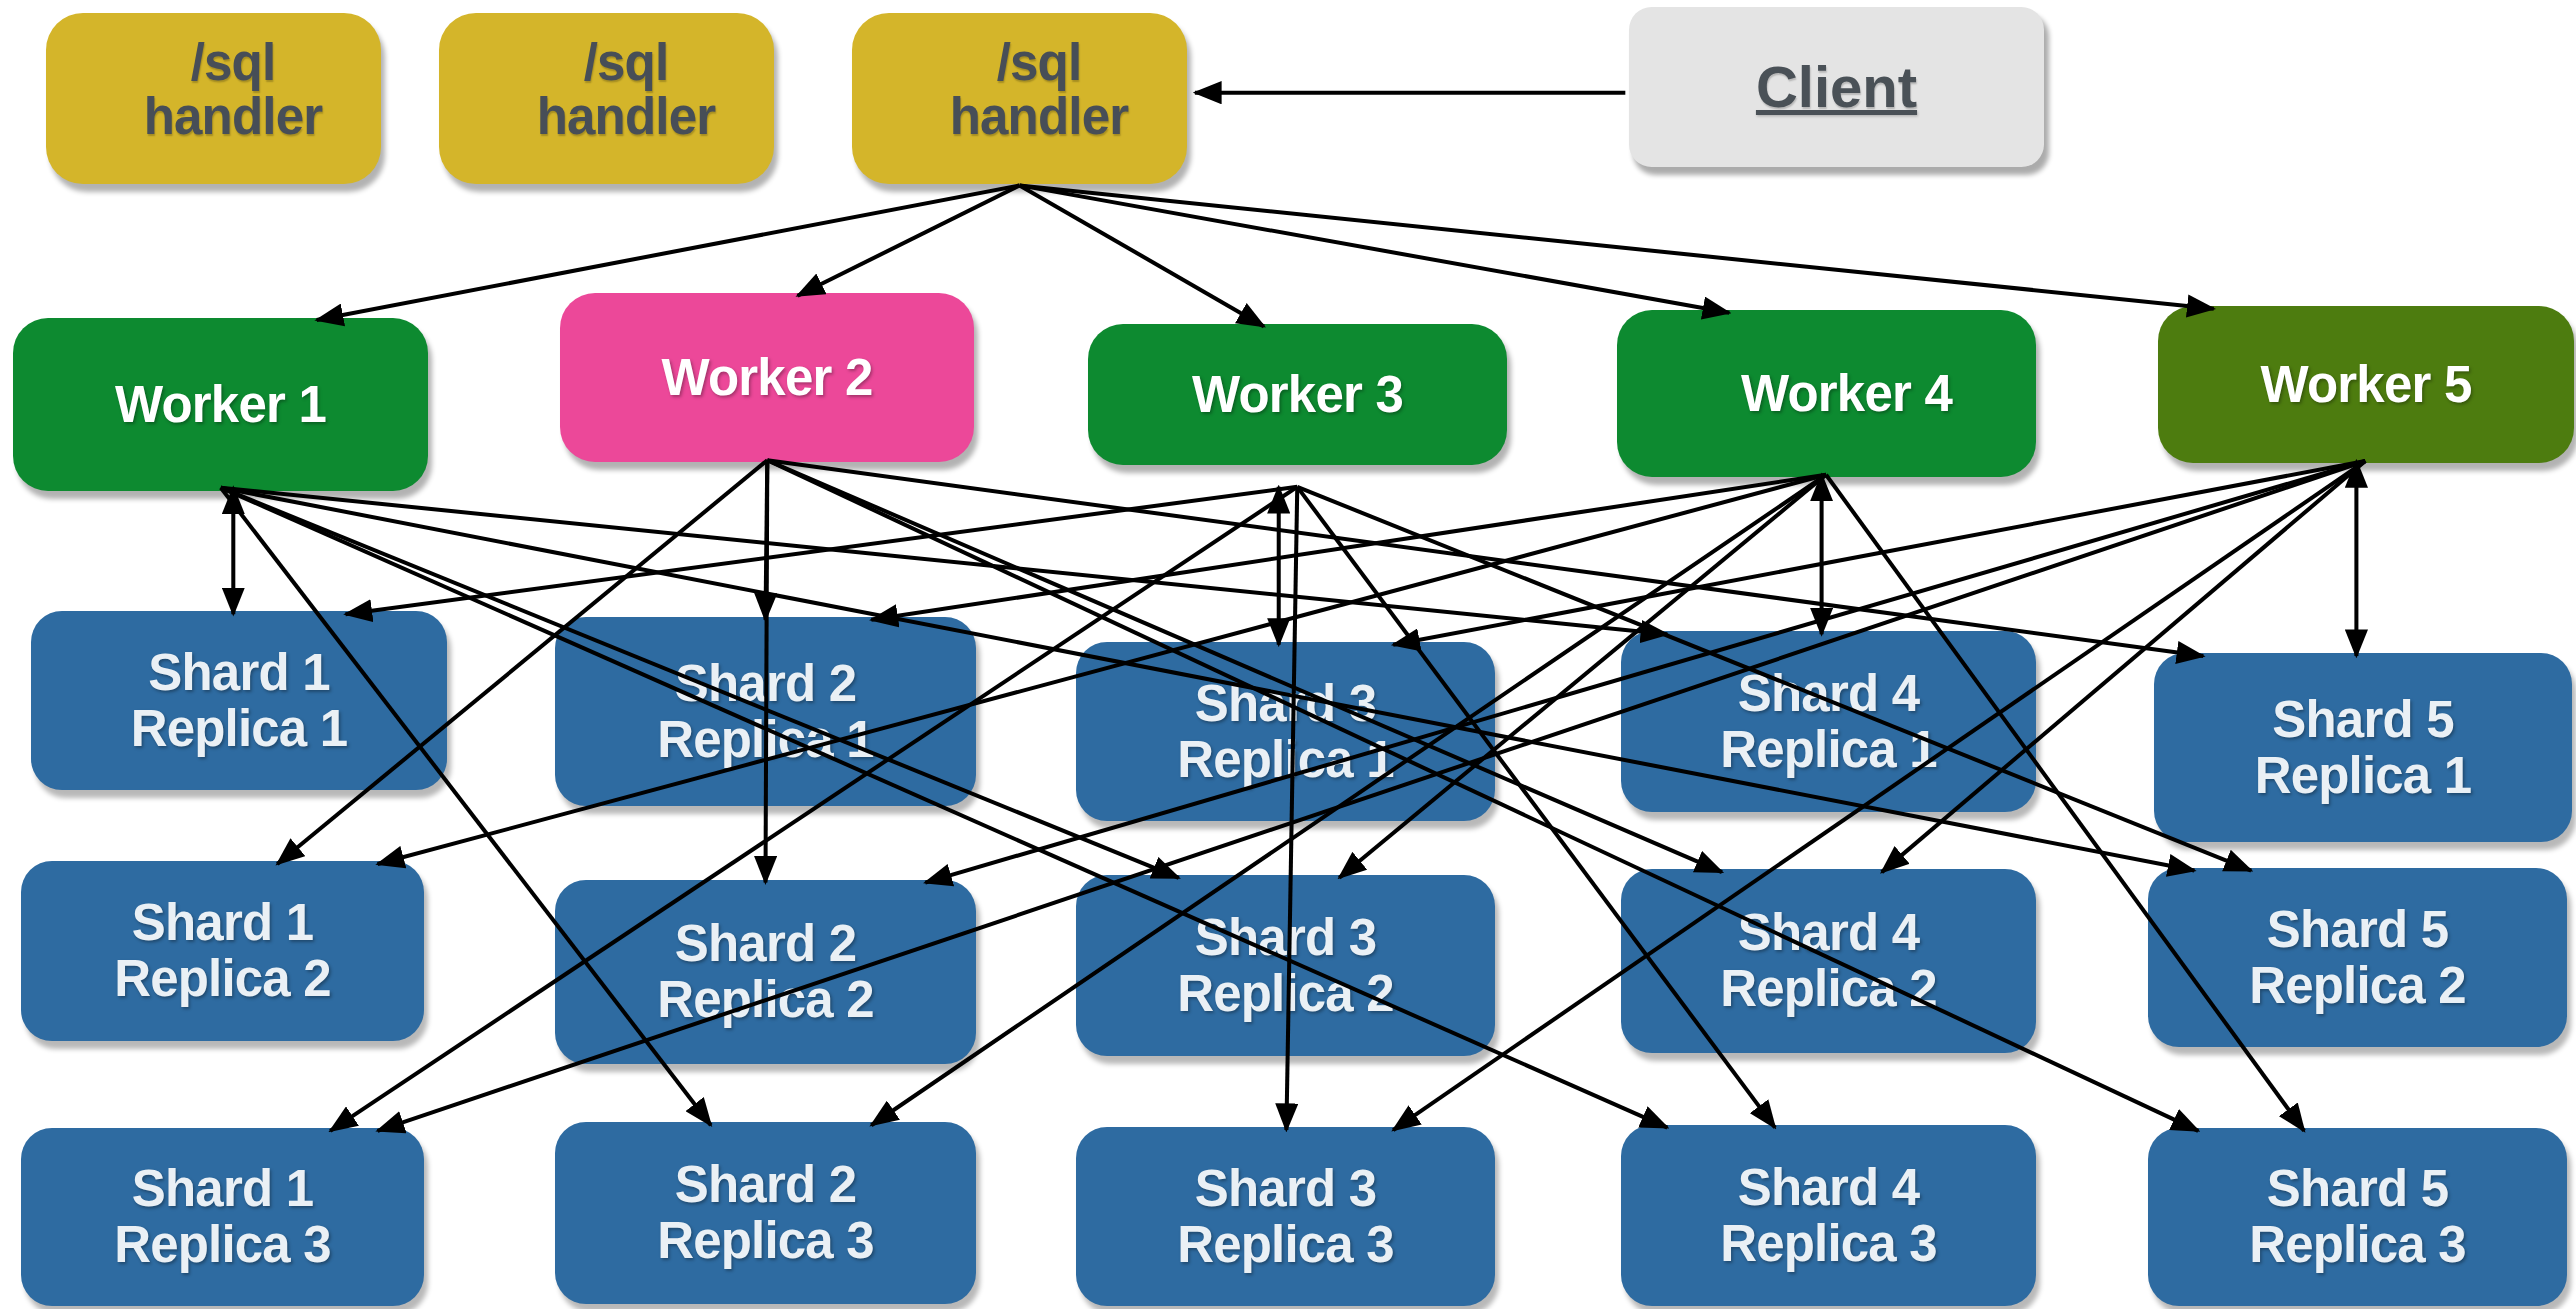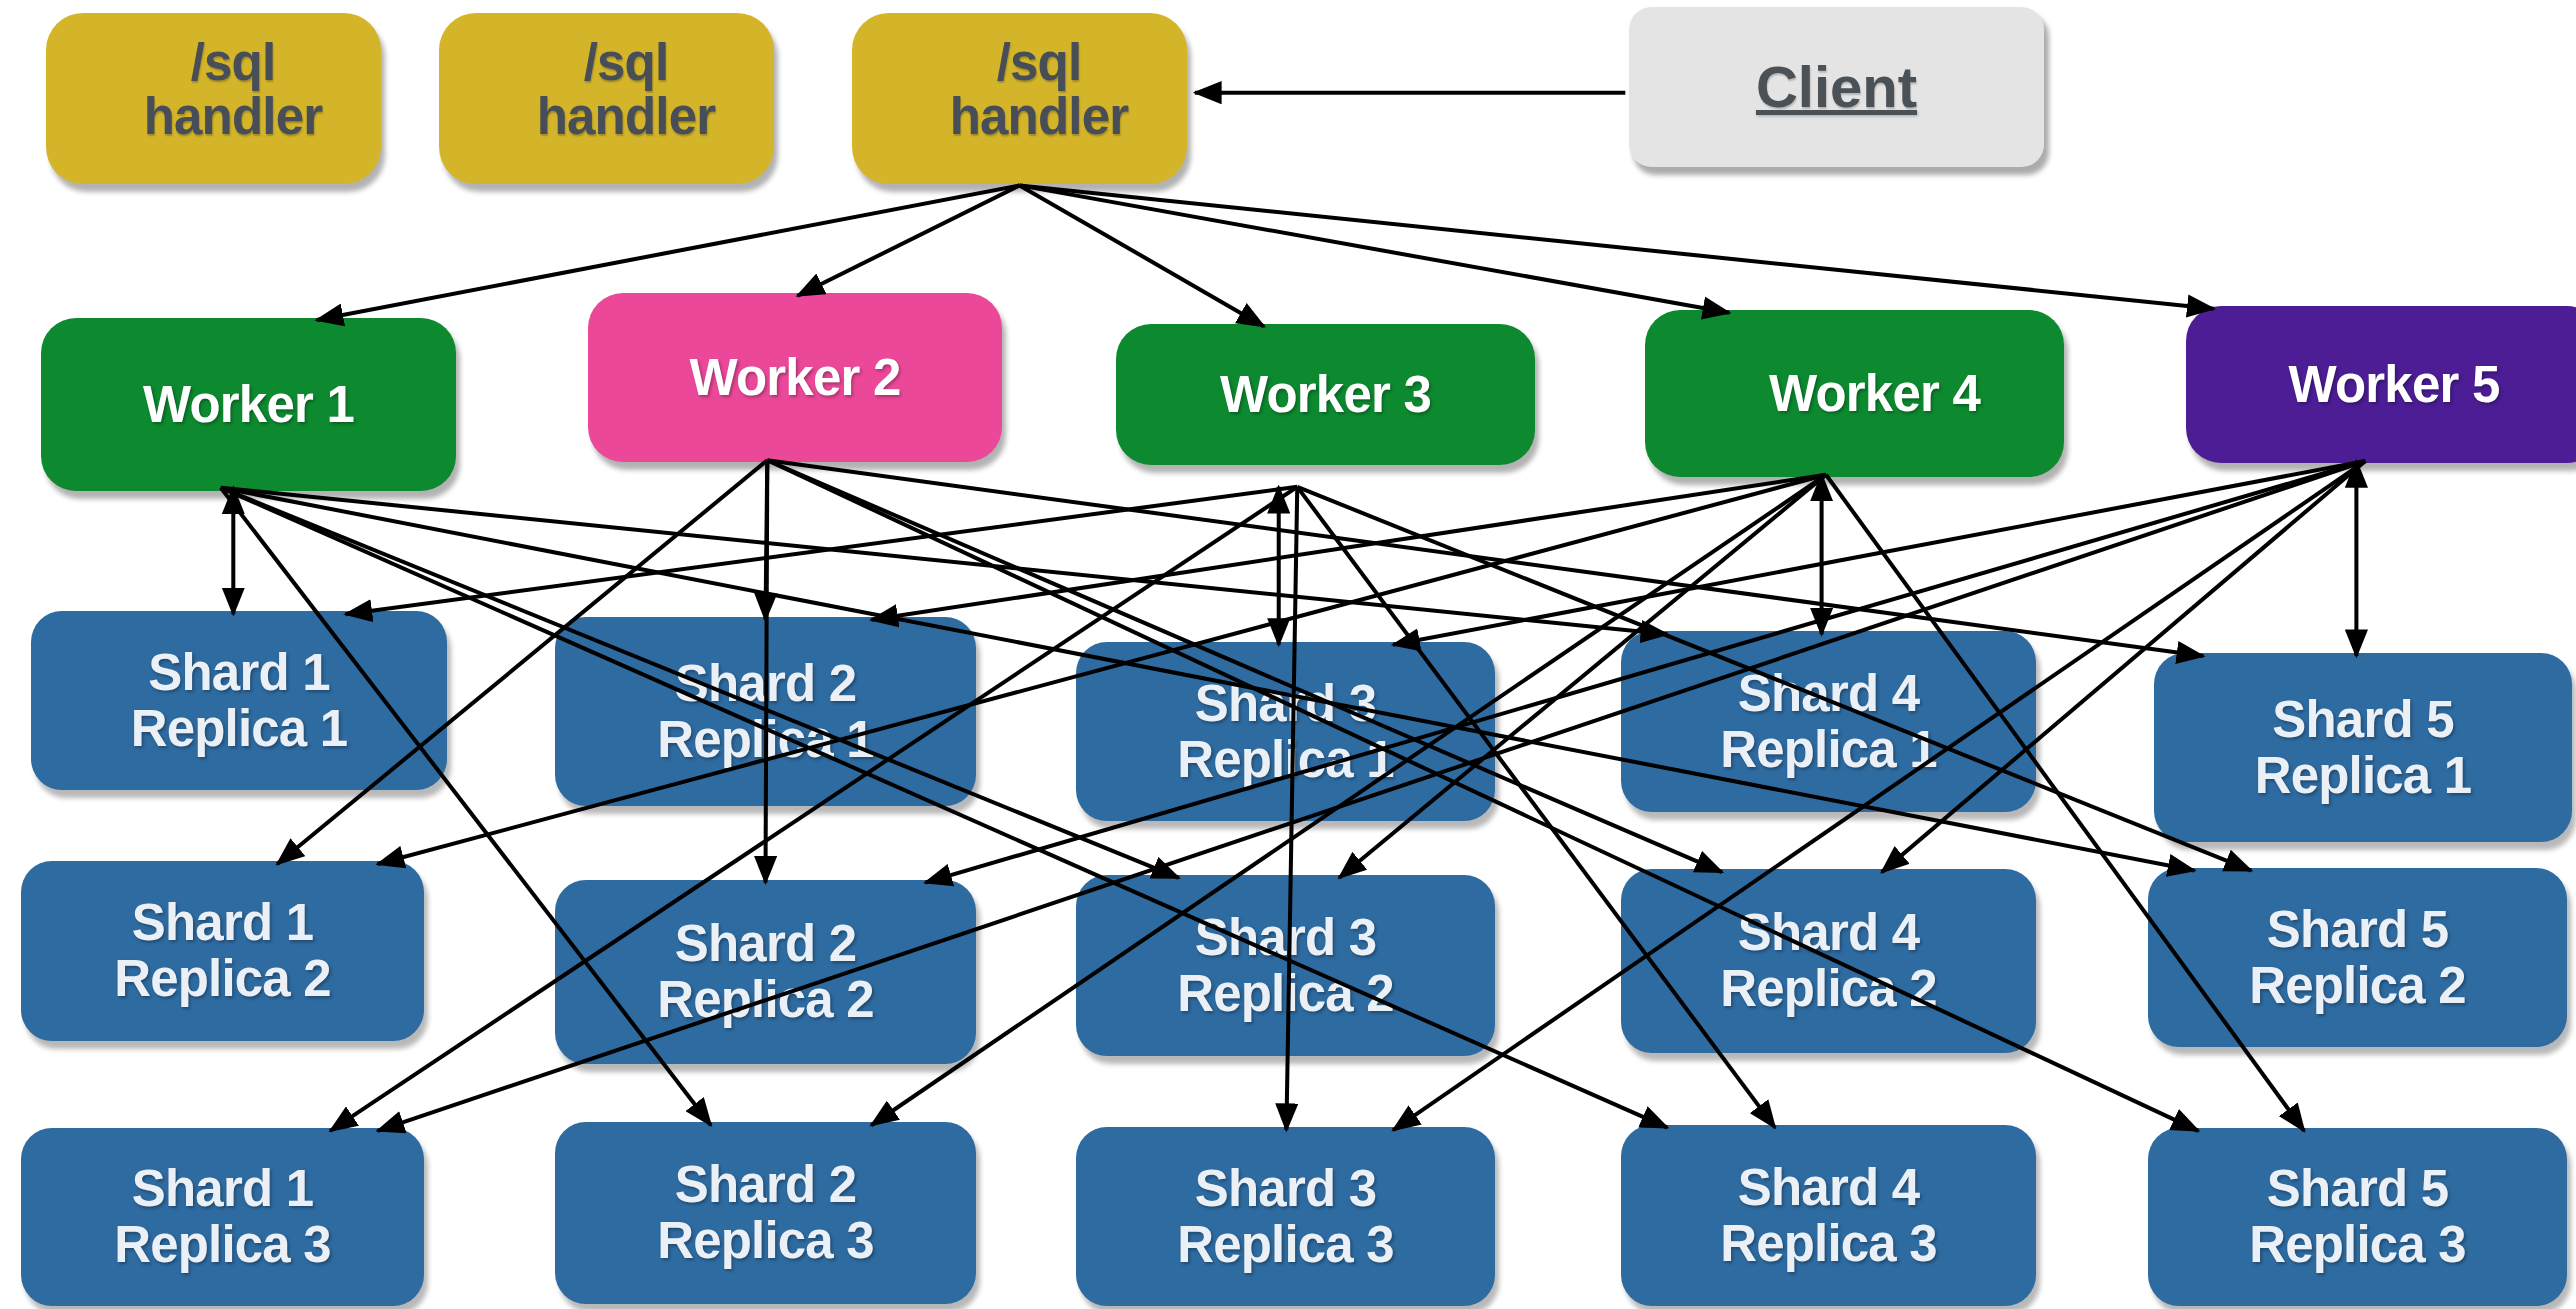--- a/index.html
+++ b/index.html
@@ -36,21 +36,20 @@
     box-shadow: 4px 7.3px 5.6px rgba(0,0,0,0.30);
     text-shadow: 0.8px 1.6px 1.6px rgba(0,0,0,0.22);
     padding-left: 39px;
   }
   .worker {
     border-radius: 35px;
     font-size: 51px;
     line-height: 53px;
     box-shadow: 4px 7.3px 5.6px rgba(0,0,0,0.30);
     text-shadow: 1.6px 2.4px 3.2px rgba(0,0,0,0.30);
-    margin-left: 28px;
   }
   .shard {
     border-radius: 31px;
     font-size: 51px;
     line-height: 56px;
     box-shadow: 4px 7.3px 5.6px rgba(0,0,0,0.28);
     text-shadow: 1.6px 2.4px 3.2px rgba(0,0,0,0.32);
   }
   .client {
     border-radius: 22.6px;
@@ -153,21 +152,21 @@
     <div class="node worker" style="left: 1088px; top: 324px; width: 419px; height: 141px; background: rgb(13, 138, 48); color: rgb(255, 255, 255);">
       <div>
         <span class="line">Worker 3</span>
       </div>
     </div>
     <div class="node worker" style="left: 1617px; top: 310px; width: 419px; height: 167px; background: rgb(13, 138, 48); color: rgb(255, 255, 255); padding-left: 40px;">
       <div>
         <span class="line">Worker 4</span>
       </div>
     </div>
-    <div class="node worker" style="left: 2158px; top: 306px; width: 416px; height: 157px; background: #4c1d95; color: rgb(255, 255, 255);">
+    <div class="node worker" style="left: 2158px; top: 306px; width: 416px; height: 157px; background: #4d7c0f; color: rgb(255, 255, 255);">
       <div>
         <span class="line">Worker 5</span>
       </div>
     </div>
     <div class="node shard" style="left: 31px; top: 611px; width: 416px; height: 179px; background: rgb(46, 107, 161); color: rgb(234, 240, 245);">
       <div>
         <span class="line">Shard 1</span>
         <span class="line">Replica 1</span>
       </div>
     </div>

